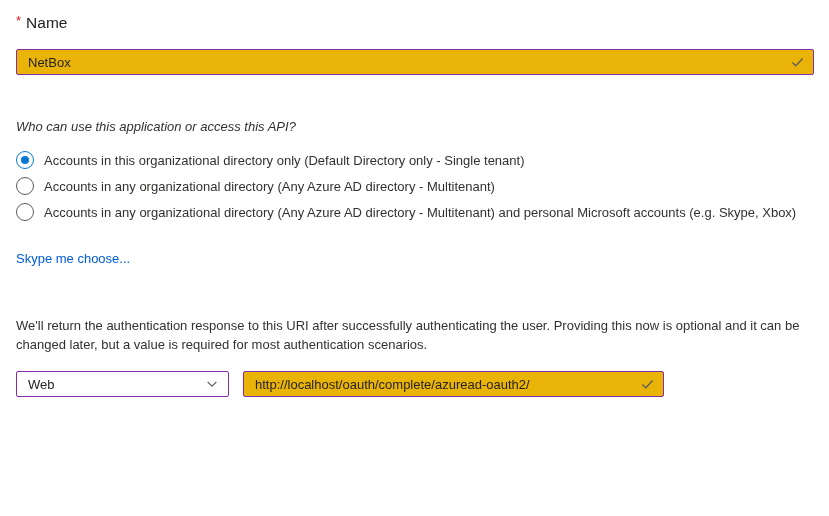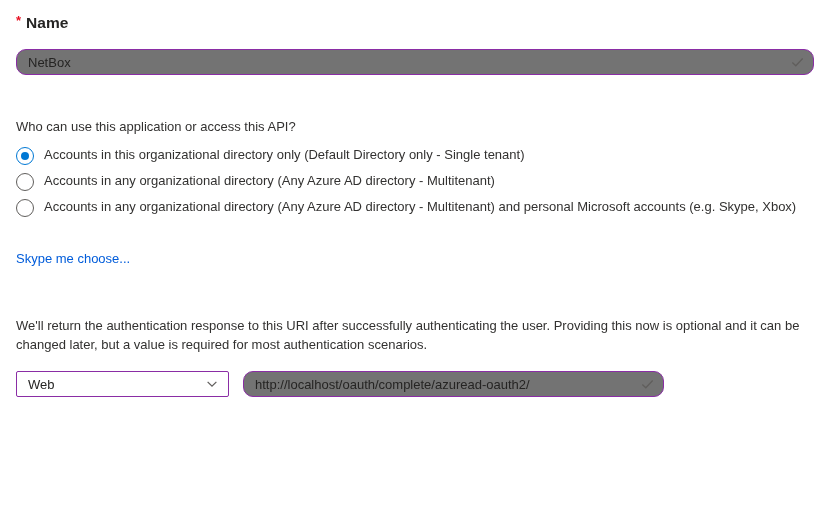--- a/index.html
+++ b/index.html
@@ -14,48 +14,48 @@
   *{box-sizing:border-box;}
   html,body{margin:0;padding:0;}
   body{
     width:829px;height:516px;background:#ffffff;
     font-family:"Liberation Sans", sans-serif;
     color:var(--text-secondary);
     overflow:hidden;
   }
   .container{padding:11px 15px 0 16px;}
   .section-title{
-    font-size:15.5px;font-weight:700;color:var(--text-primary);
+    font-size:15.5px;font-weight:400;color:var(--text-primary);
     margin:0;line-height:20px;
   }
   .asterisk{
     color:var(--required-asterisk);font-size:13px;margin-right:5px;
     vertical-align:3px;
   }
   .desc{
     font-size:13px;color:var(--text-secondary);line-height:19px;
     margin:0;max-width:800px;
   }
   .name-desc{margin-top:15px;}
   .field-wrap{position:relative;margin-top:16px;}
   .text-field{
     width:100%;height:26px;border:1.5px solid var(--field-modified-border);
-    border-radius:10px;padding:0 30px 0 11px;font-size:13px;
+    border-radius:2px;padding:0 30px 0 11px;font-size:13px;
     font-family:"Liberation Sans", sans-serif;color:var(--text-primary);
-    outline:none;background:#737373;display:block;
+    outline:none;background:#eab308;display:block;
   }
   .check-icon{
     position:absolute;right:9px;top:50%;transform:translateY(-50%);
     width:15px;height:15px;display:block;
   }
   .sect-accounts{margin-top:42px;}
-  .question{margin-top:30px;}
+  .question{margin-top:30px;font-style:italic;}
   .radio-group{margin-top:11px;}
   .radio-row{
-    display:flex;align-items:flex-start;height:26px;cursor:pointer;
+    display:flex;align-items:center;height:26px;cursor:pointer;
   }
   .radio-circle{
     width:18px;height:18px;border-radius:50%;
     border:1px solid var(--icon-gray);flex:0 0 18px;
     display:flex;align-items:center;justify-content:center;background:#fff;
   }
   .radio-row.selected .radio-circle{
     border:1.5px solid var(--radio-selected);
   }
   .radio-row.selected .radio-circle::after{

